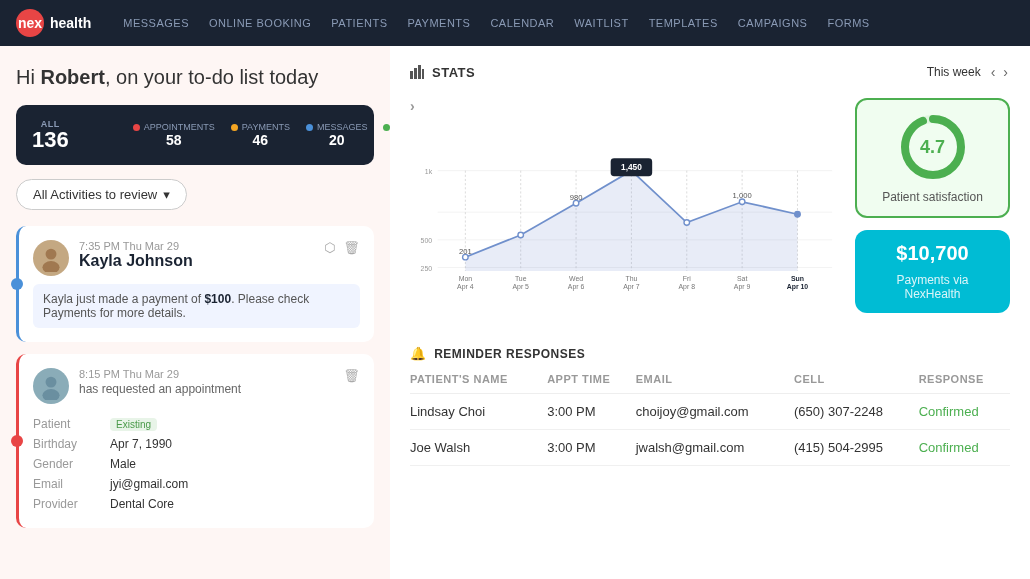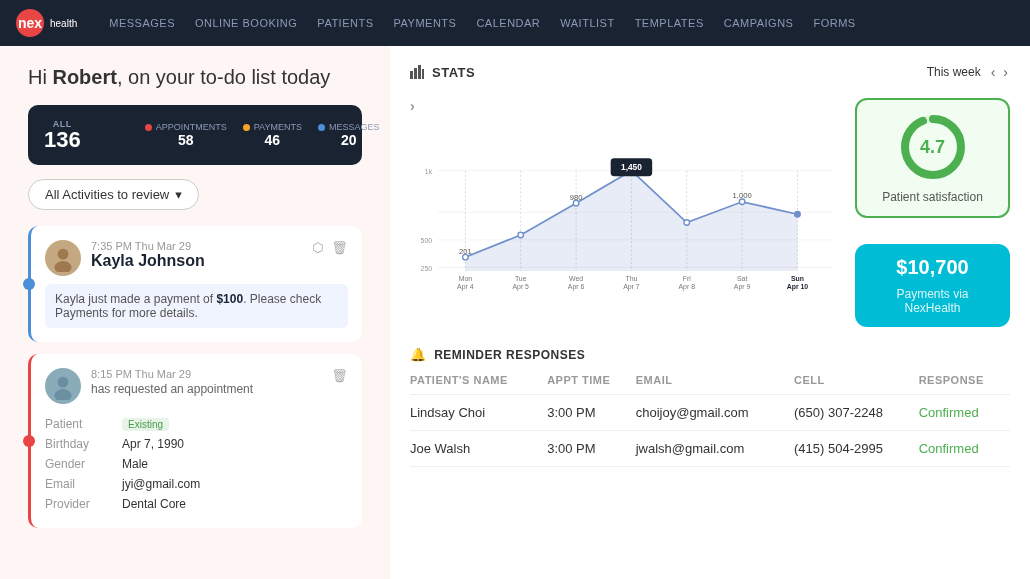--- a/index.html
+++ b/index.html
@@ -19,36 +19,36 @@
       align-items: center;
       gap: 6px;
     }
     .logo-circle {
       width: 28px; height: 28px;
       background: #e84545;
       border-radius: 50%;
       display: flex; align-items: center; justify-content: center;
       color: white; font-size: 14px; font-weight: 700;
     }
-    .logo-text { color: white; font-size: 10px; font-weight: 400; text-align: right; }
+    .logo-text { color: white; font-size: 14px; font-weight: 700; text-align: right; }
     .nav-links { display: flex; gap: 20px; margin-left: 8px; }
     .nav-link { color: #8a9ab5; font-size: 11px; font-weight: 500; text-transform: uppercase; letter-spacing: 0.5px; cursor: pointer; }
 
     
     .main-layout {
       display: flex;
       height: 533px;
       overflow: hidden;
     }
 
     
     .left-panel {
       width: 390px;
       background: #fef6f4;
-      padding: 20px 28px;
+      padding: 20px 16px;
       overflow-y: auto;
       flex-shrink: 0;
     }
     .greeting { font-size: 20px; color: #333; margin-bottom: 16px; }
     .greeting strong { font-weight: 700; }
 
     .stats-bar {
       background: #1a2332;
       border-radius: 10px;
       padding: 12px 16px;
@@ -182,21 +182,21 @@
       align-items: center;
       gap: 6px;
       font-size: 16px;
       font-weight: 600;
       color: #1a2332;
       margin-bottom: 12px;
     }
     .chart-wrap { position: relative; height: 200px; }
 
     
-    .side-cards { display: flex; flex-direction: column; gap: 26px; width: 155px; flex-shrink: 0; }
+    .side-cards { display: flex; flex-direction: column; gap: 12px; width: 155px; flex-shrink: 0; }
 
     .satisfaction-card {
       background: #f0fdf0;
       border: 2px solid #4caf50;
       border-radius: 12px;
       padding: 12px;
       display: flex;
       flex-direction: column;
       align-items: center;
       gap: 8px;

